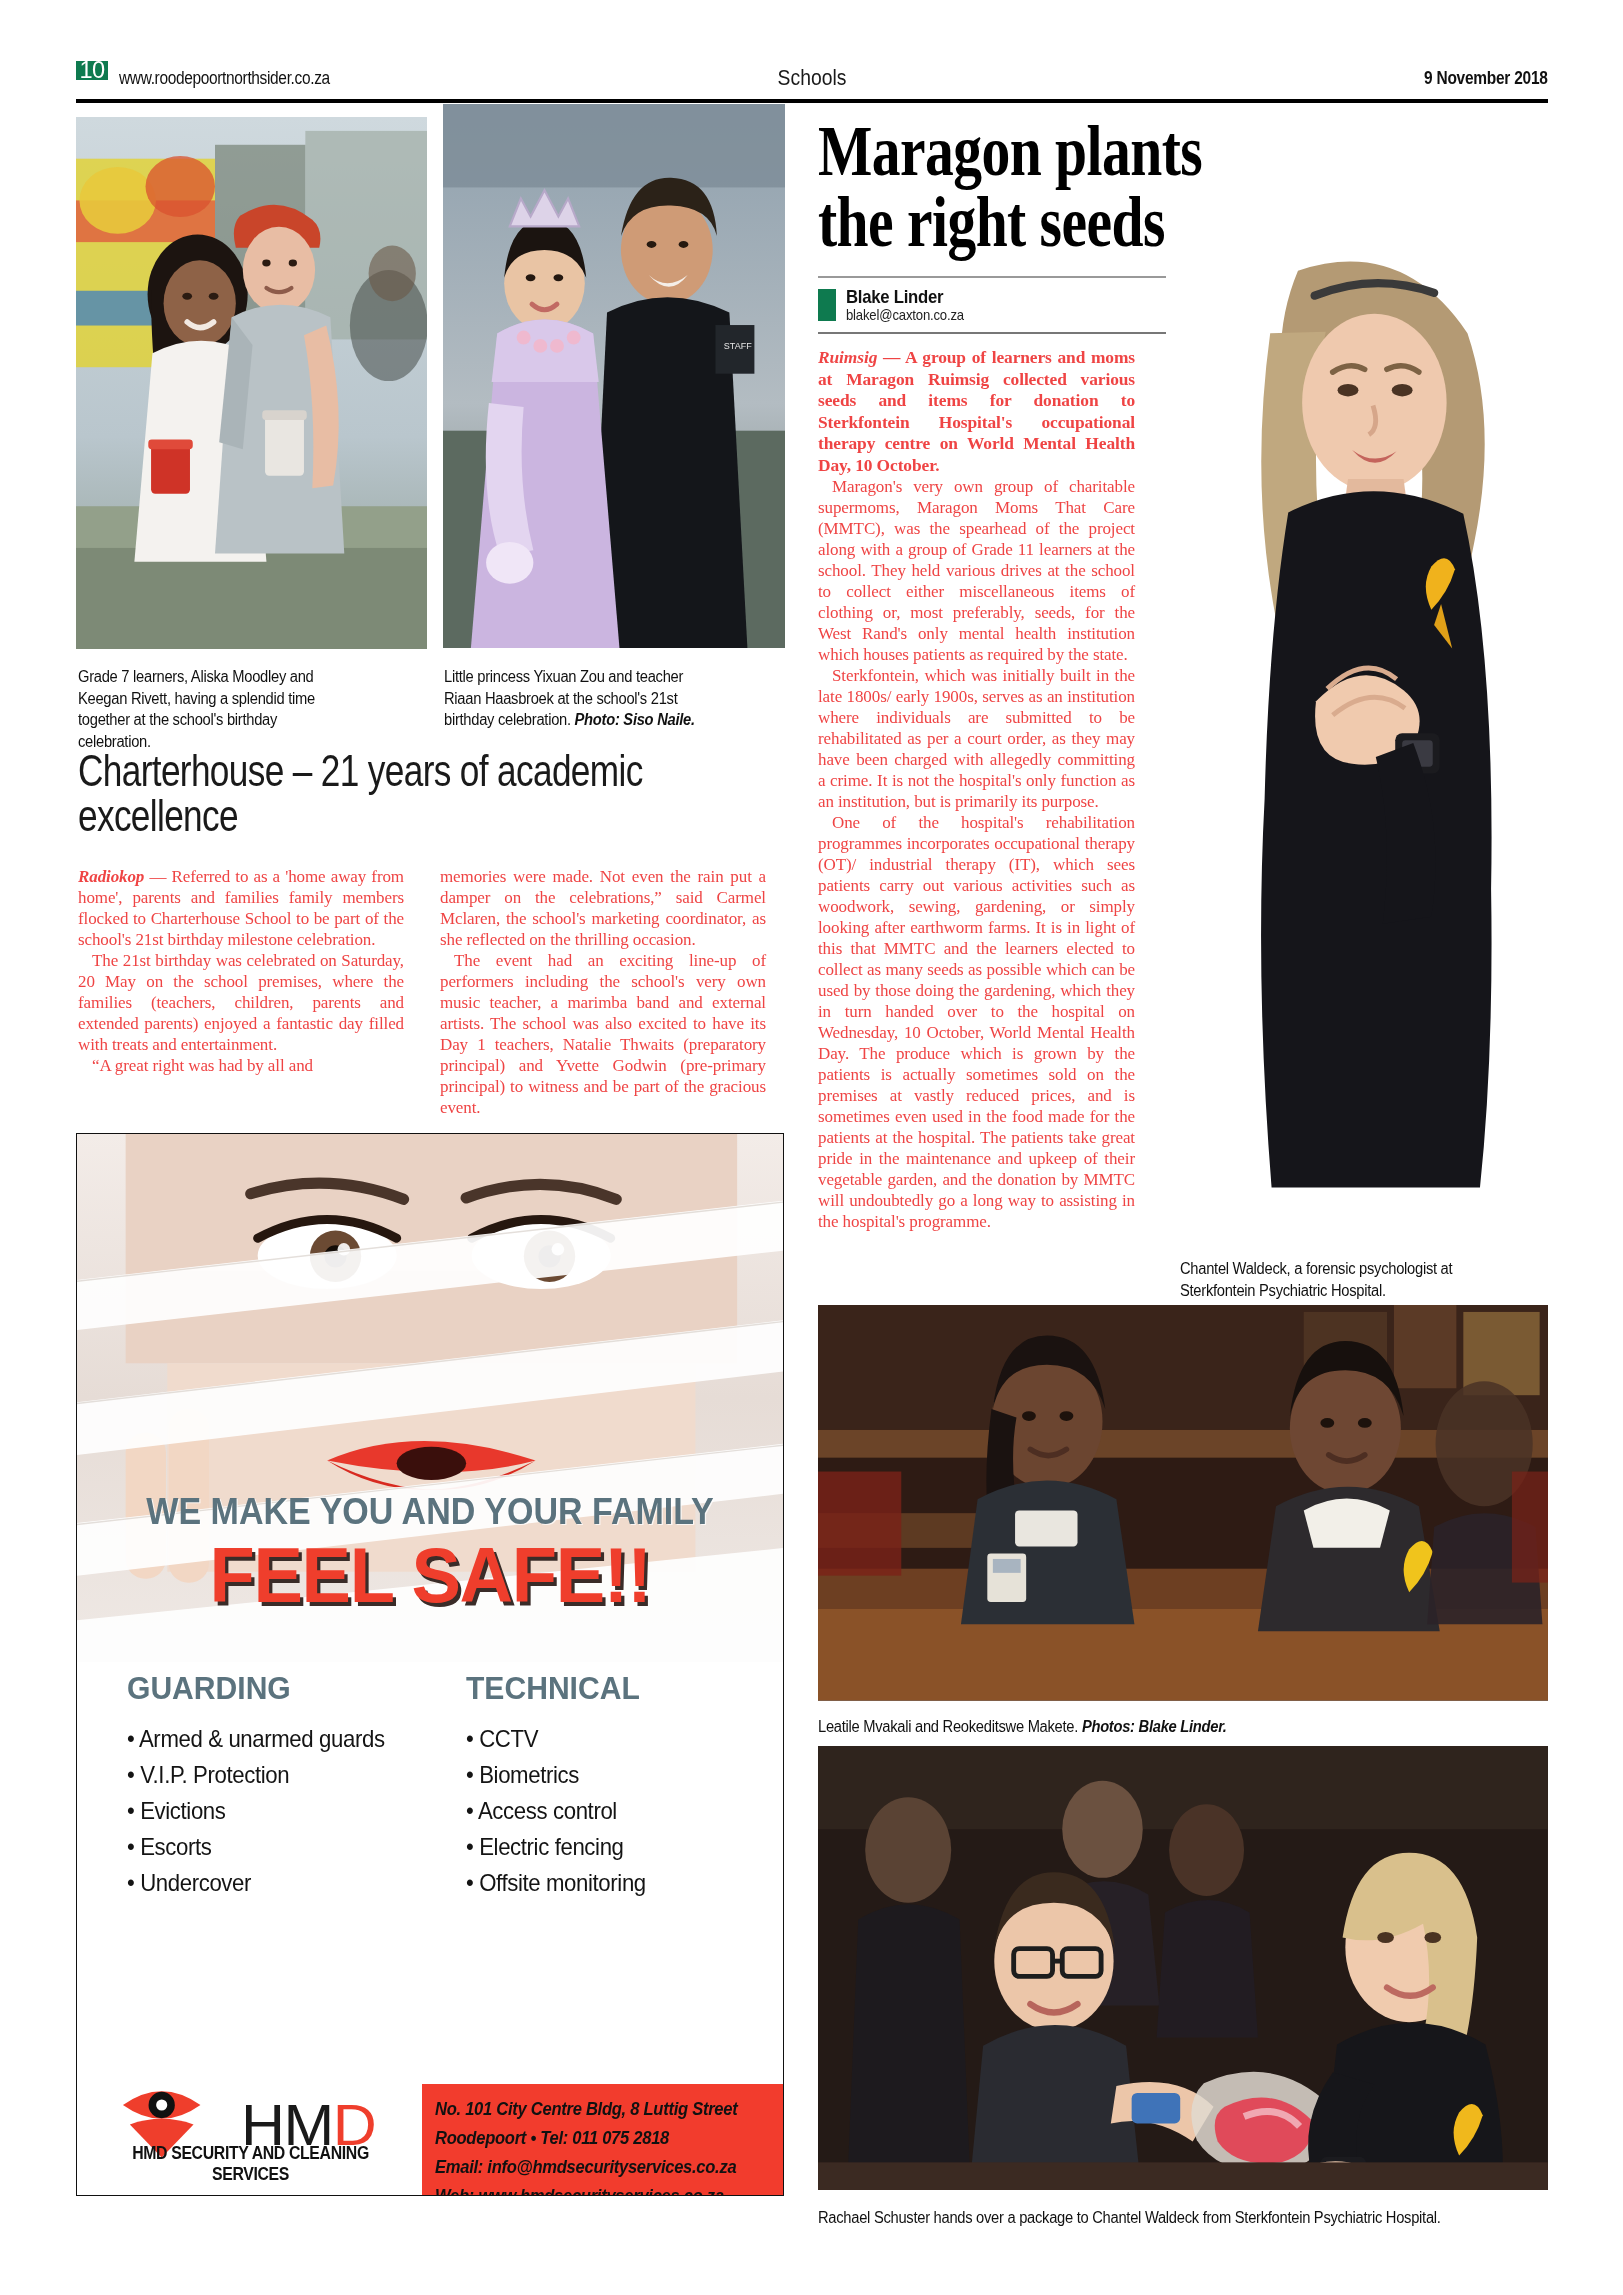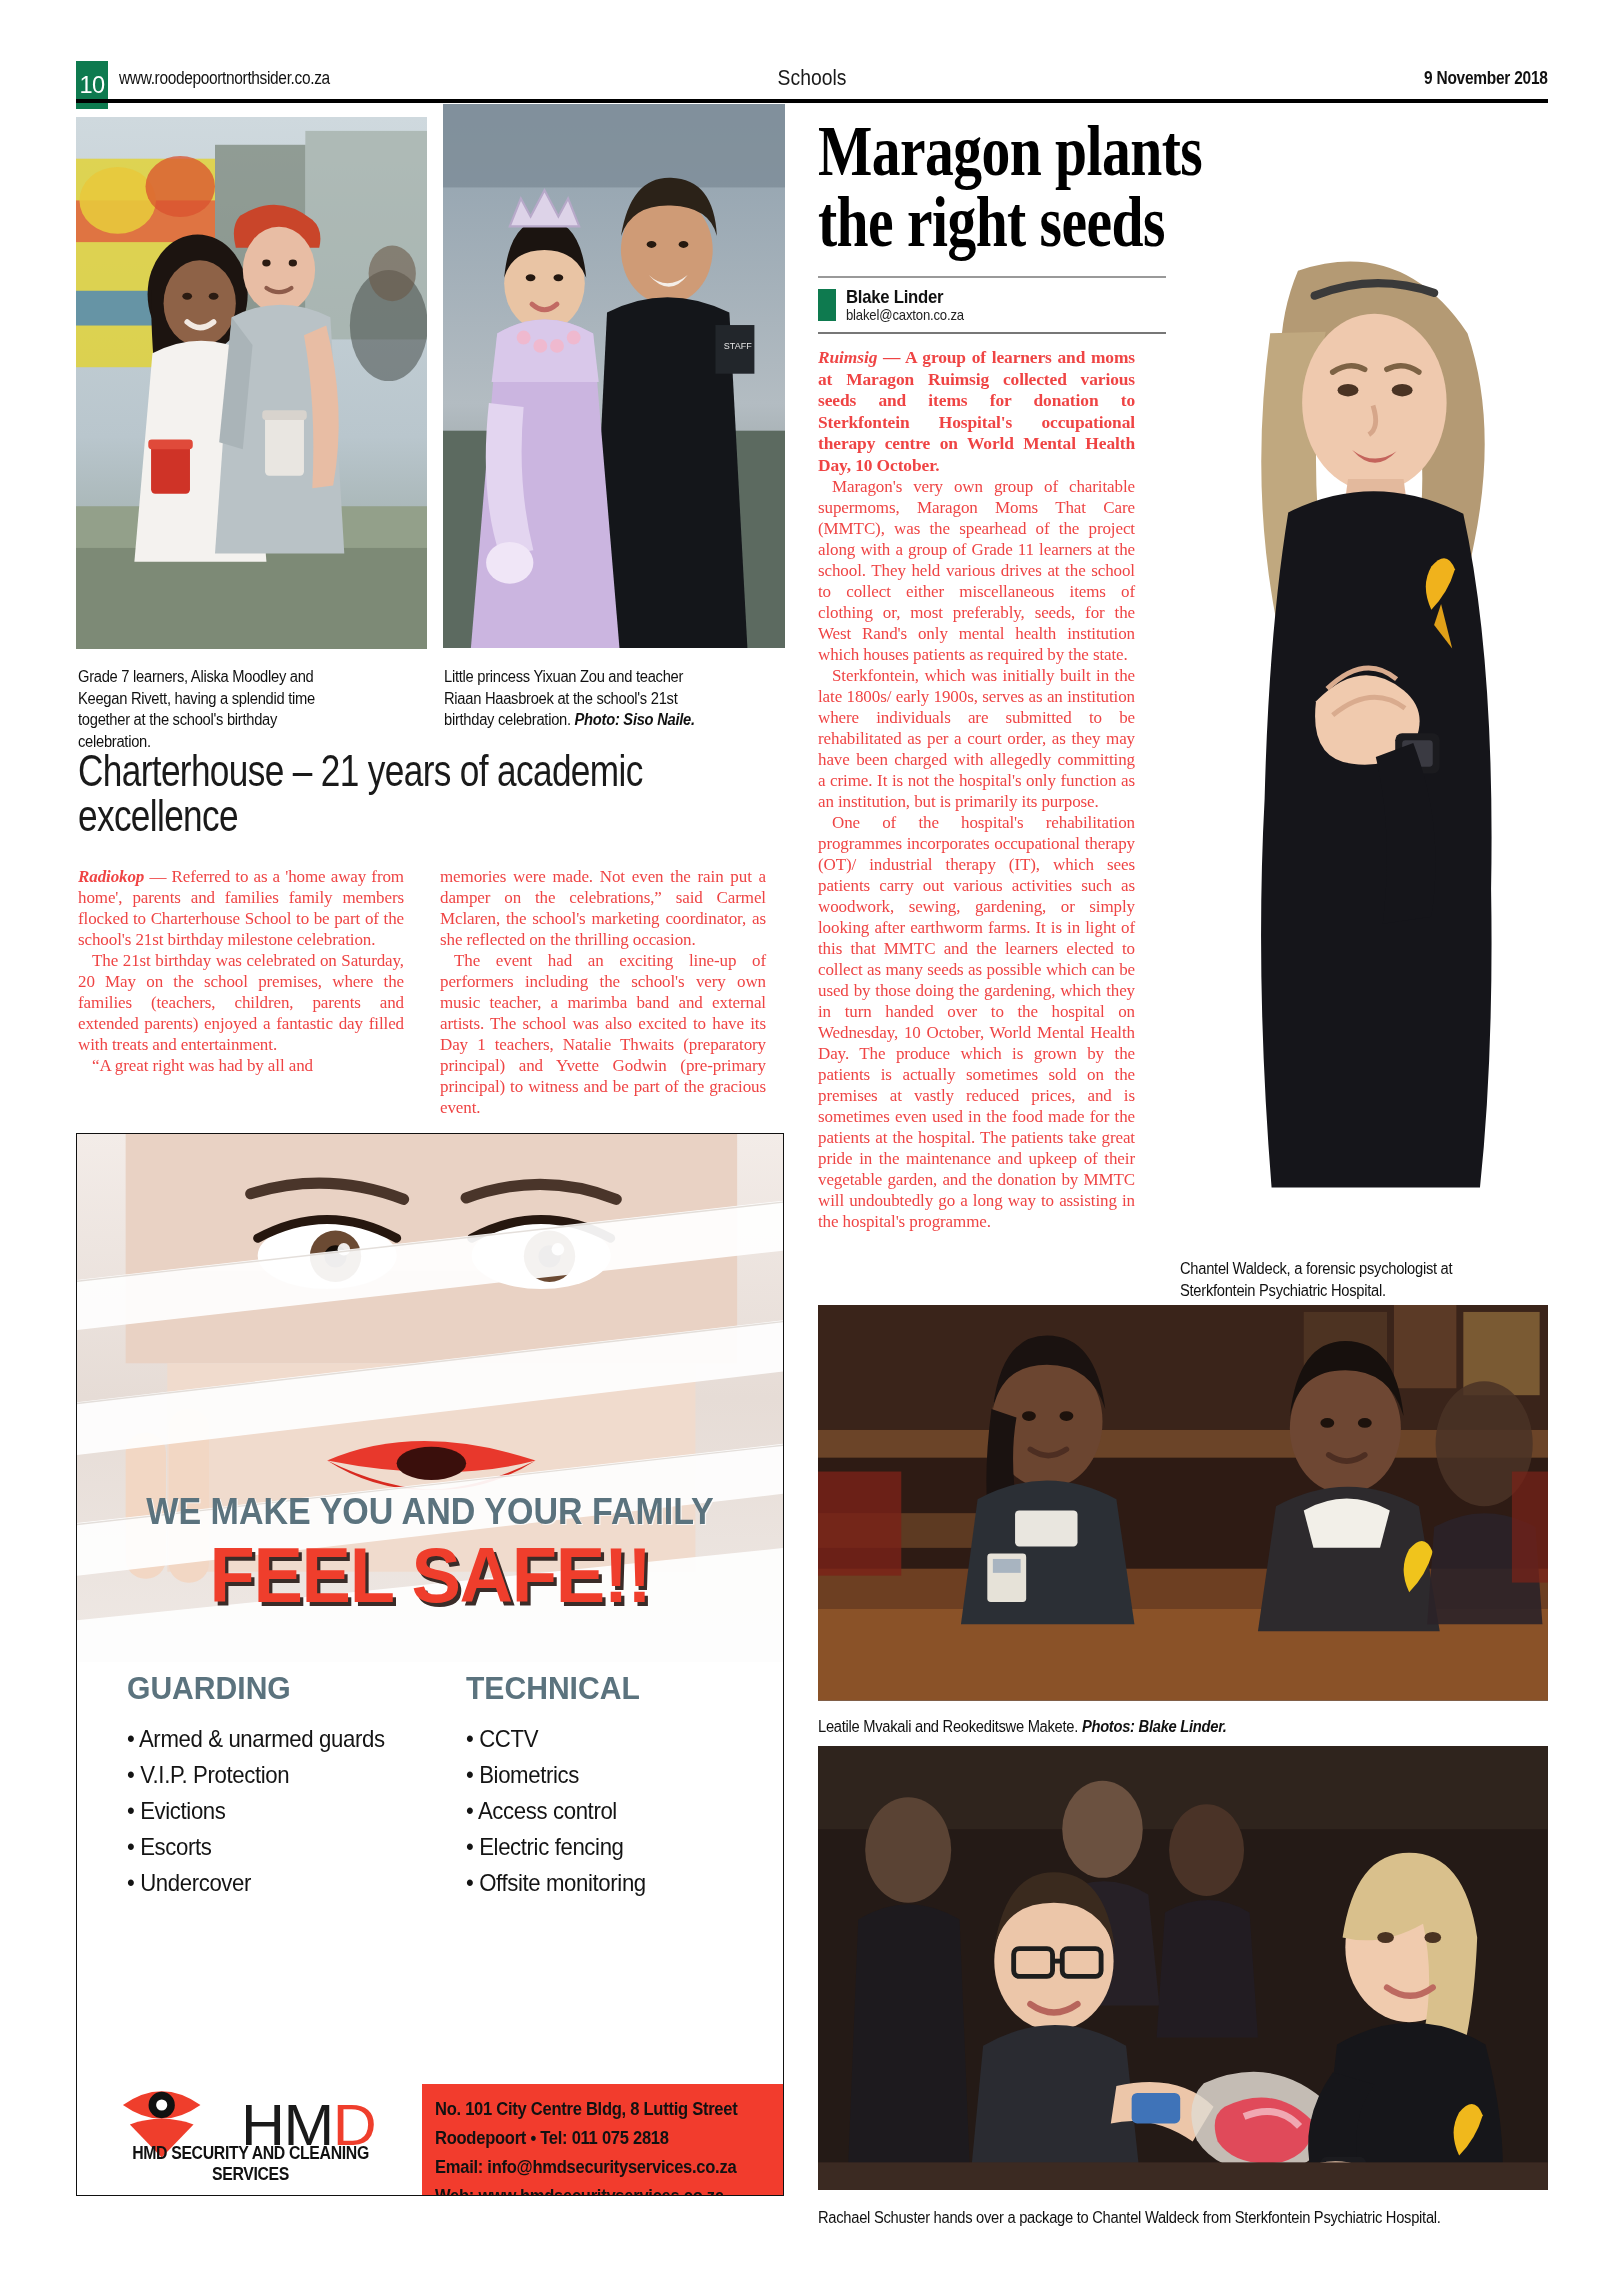--- a/index.html
+++ b/index.html
@@ -7,21 +7,21 @@
     width: 1624px; height: 2295px;
     background: #ffffff;
     font-family: "Liberation Sans", sans-serif;
     overflow: hidden;
   }
   .page { position: relative; width: 1624px; height: 2295px; background: #fff; }
 
   
   .masthead { position: absolute; left: 76px; top: 61px; width: 1472px; height: 36px; }
   .pagenum-box {
-    position: absolute; left: 0; top: 0; width: 32px; height: 48px;
+    position: absolute; left: 0; top: 0; width: 32px; height: 19px;
     background: #0e7a4f; color: #fff;
     font-family: "Liberation Sans", sans-serif; font-size: 23.6px; font-weight: 400;
     display: flex; align-items: center; justify-content: center;
     letter-spacing: -0.7px;
   }
   .masthead-url {
     position: absolute; left: 43px; top: 7px;
     font-size: 18px; color: #111; letter-spacing: -0.4px;
     transform: scaleX(0.86); transform-origin: left center;
   }
@@ -153,21 +153,21 @@
   }
   .ad-logo-letters .d { color: #ef3e2c; }
   .ad-logo-caption {
     position: absolute; left: 7px; bottom: 9.7px; width: 333px; text-align: center;
     font-family: "Liberation Sans", sans-serif; font-weight: 700;
     font-size: 18px; color: #111; letter-spacing: -0.4px;
     transform: scaleX(0.88);
   }
   .ad-contact {
     position: absolute; right: 0; bottom: 0; width: 361px; height: 111px;
-    background: #f23c2d; padding: 11px 11px 7px 12.5px;
+    background: #f23c2d; padding: 11px 11px 7px 12.5px; font-style: italic;
   }
   .ad-contact div {
     font-family: "Liberation Sans", sans-serif; font-weight: 700;
     font-size: 18px; line-height: 29px; color: #111; letter-spacing: -0.3px;
     transform: scaleX(0.92); transform-origin: left top;
   }
 </style>
 </head>
 <body>
 

